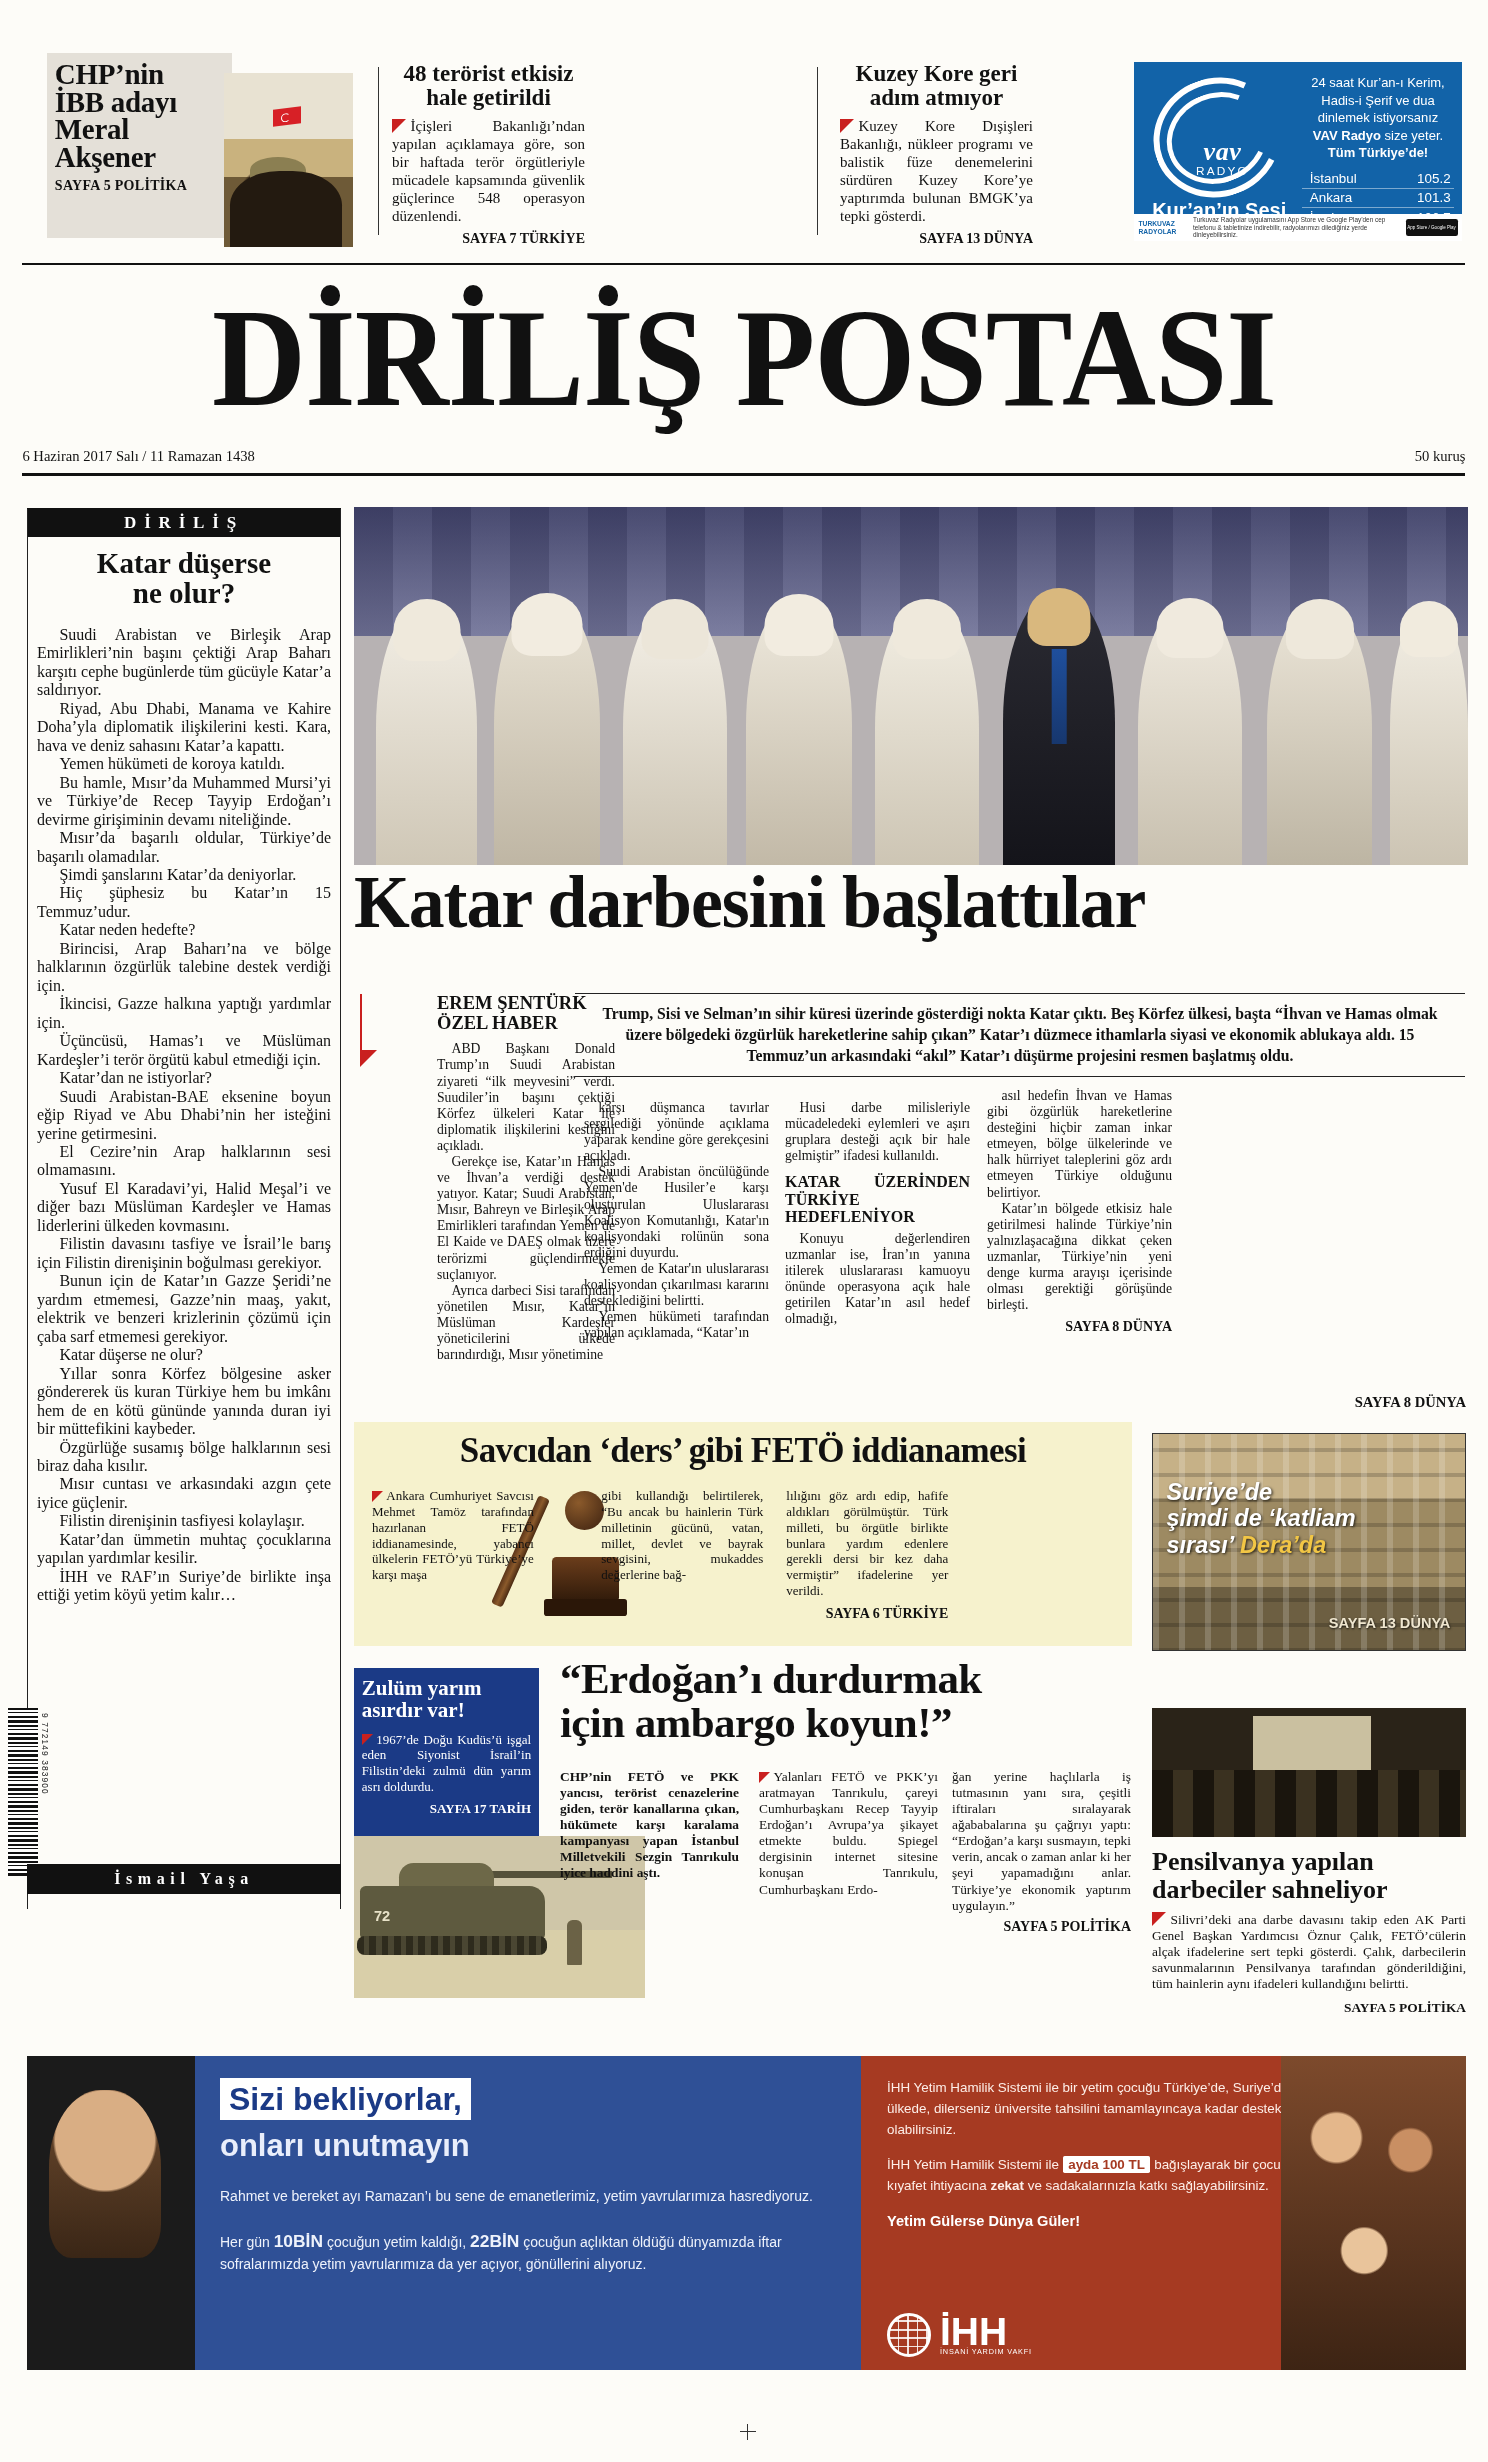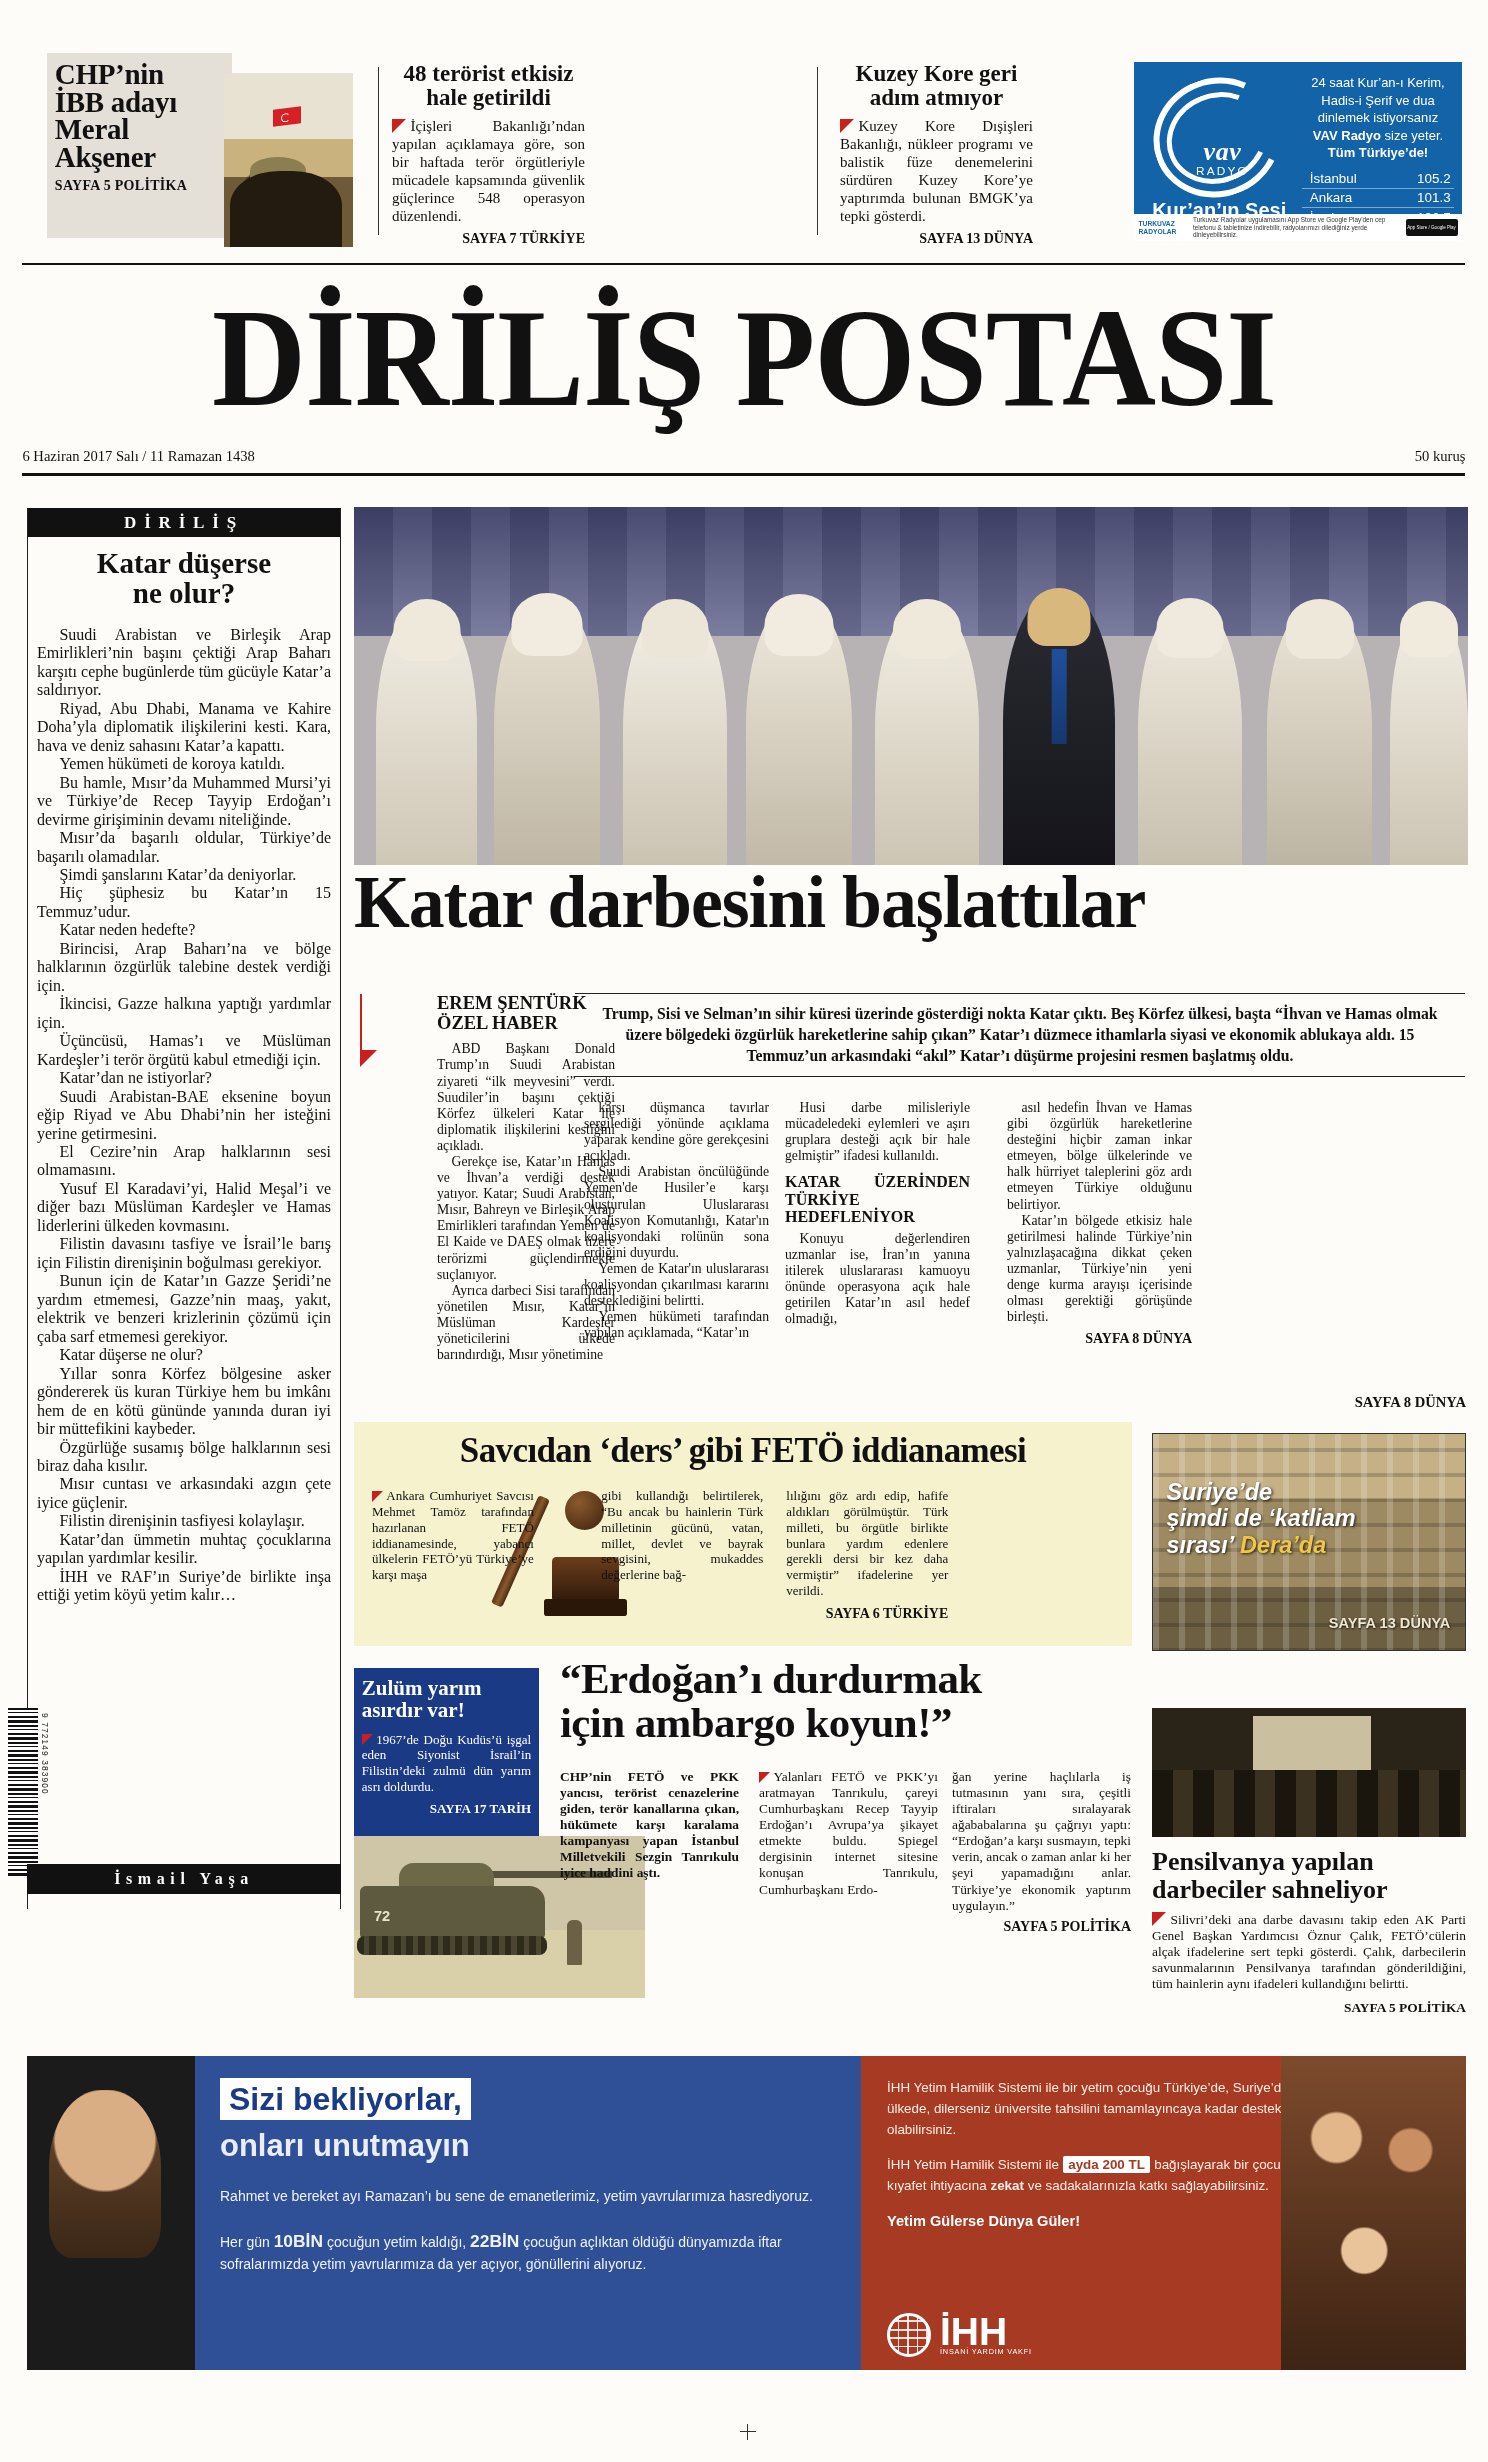--- a/index.html
+++ b/index.html
@@ -680,21 +680,21 @@
       <p>Yemen de Katar'ın uluslararası koalisyondan çıkarılması kararını desteklediğini belirtti.</p>
       <p>Yemen hükümeti tarafından yapılan açıklamada, “Katar’ın</p>
     </div>
 
     <div class="ma-col" id="ma-c3" style="top:112px;">
       <p>Husi darbe milisleriyle mücadeledeki eylemleri ve aşırı gruplara desteği açık bir hale gelmiştir” ifadesi kullanıldı.</p>
       <div class="sub-head">KATAR ÜZERİNDEN TÜRKİYE HEDEFLENİYOR</div>
       <p>Konuyu değerlendiren uzmanlar ise, İran’ın yanına itilerek uluslararası kamuoyu önünde operasyona açık hale getirilen Katar’ın asıl hedef olmadığı,</p>
     </div>
 
-    <div class="ma-col" id="ma-c4" style="top:112px;margin-left:20px;">
+    <div class="ma-col" id="ma-c4" style="top:100px;">
       <p>asıl hedefin İhvan ve Hamas gibi özgürlük hareketlerine desteğini hiçbir zaman inkar etmeyen, bölge ülkelerinde ve halk hürriyet taleplerini göz ardı etmeyen Türkiye olduğunu belirtiyor.</p>
       <p>Katar’ın bölgede etkisiz hale getirilmesi halinde Türkiye’nin yalnızlaşacağına dikkat çeken uzmanlar, Türkiye’nin yeni denge kurma arayışı içerisinde olması gerektiği görüşünde birleşti.</p>
       <div class="page-ref-r">SAYFA 8 DÜNYA</div>
     </div>
   </div>
 
   <div class="feto-box">
     <div class="hl">Savcıdan ‘ders’ gibi FETÖ iddianamesi</div>
     <div class="gavel">
       <div class="handle"></div>
@@ -779,21 +779,21 @@
       <div class="t1">Sizi bekliyorlar,</div>
       <div class="t2">onları unutmayın</div>
       <div class="p">Rahmet ve bereket ayı Ramazan’ı bu sene de emanetlerimiz, yetim yavrularımıza hasrediyoruz.</div>
       <div class="p">
         <span>Her gün </span><b>10BİN</b><span> çocuğun yetim kaldığı, </span><b>22BİN</b><span> çocuğun açlıktan öldüğü dünyamızda iftar sofralarımızda yetim yavrularımıza da yer açıyor, gönüllerini alıyoruz.</span>
       </div>
     </div>
     <div class="ihh-red">
       <div class="p">İHH Yetim Hamilik Sistemi ile bir yetim çocuğu Türkiye’de, Suriye’de ya da 5 kıtada istediğiniz ülkede, dilerseniz üniversite tahsilini tamamlayıncaya kadar destekleyebilir, hamisi olabilirsiniz.</div>
       <div class="p" style="margin-top:14.6px;">
-        <span>İHH Yetim Hamilik Sistemi ile </span><span class="hi">ayda 200 TL</span><span> bağışlayarak bir çocuğun eğitim, sağlık, gıda ve kıyafet ihtiyacına </span><b>zekat</b><span> ve sadakalarınızla katkı sağlayabilirsiniz.</span>
+        <span>İHH Yetim Hamilik Sistemi ile </span><span class="hi">ayda 100 TL</span><span> bağışlayarak bir çocuğun eğitim, sağlık, gıda ve kıyafet ihtiyacına </span><b>zekat</b><span> ve sadakalarınızla katkı sağlayabilirsiniz.</span>
       </div>
       <div class="slogan">Yetim Gülerse Dünya Güler!</div>
       <div class="ihh-brand">
         <div class="globe"></div>
         <div class="word"><span>İHH</span><small>İNSANİ YARDIM VAKFI</small></div>
       </div>
       <div class="ihh-contact">
         <div class="w">www.ihh.org.tr</div>
         <div class="ph">0212 631 2121</div>
       </div>

